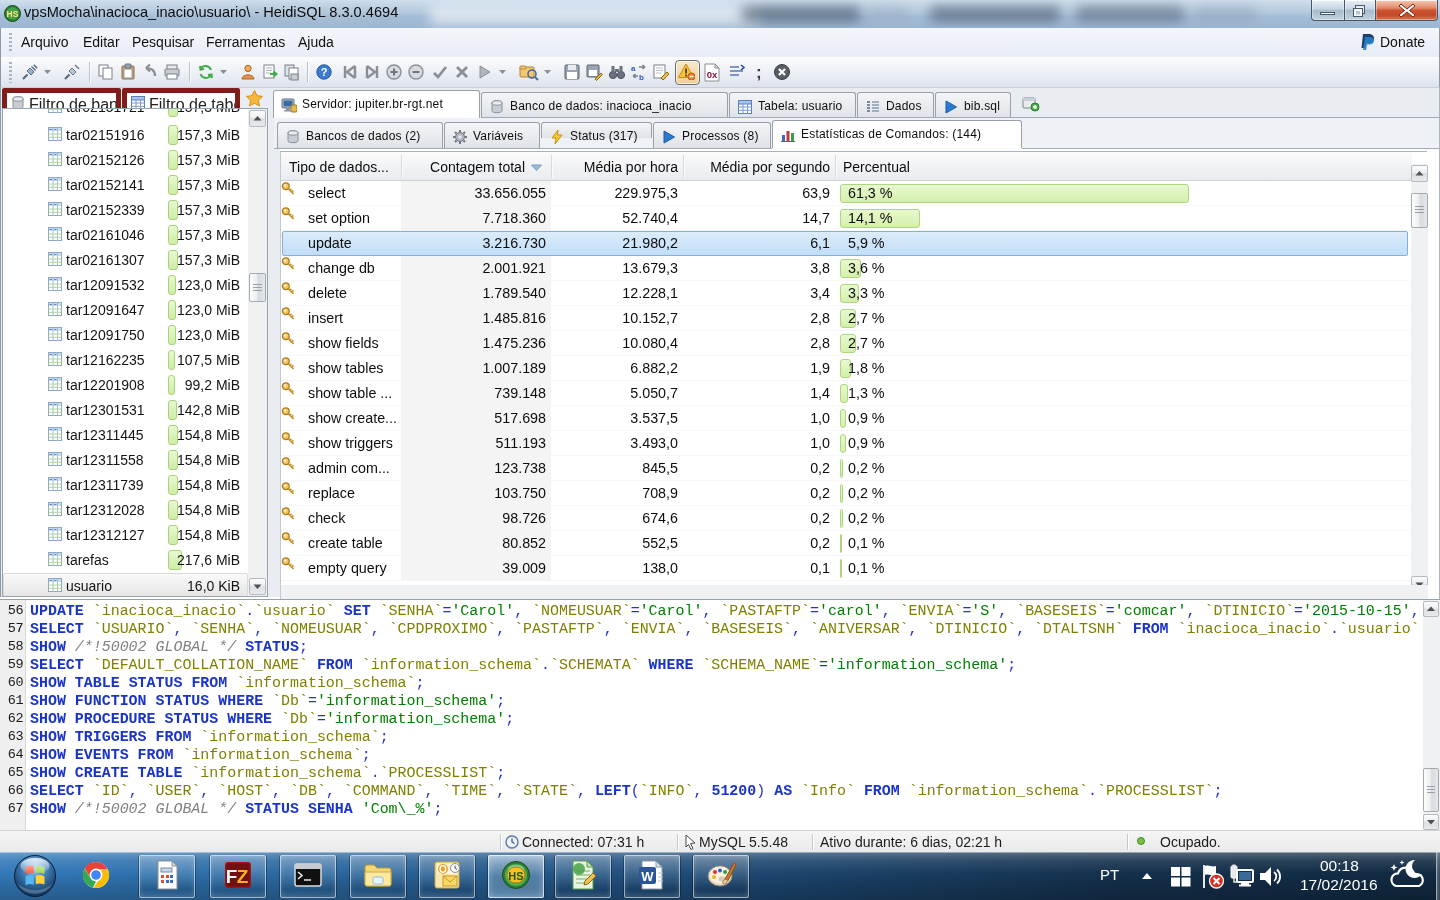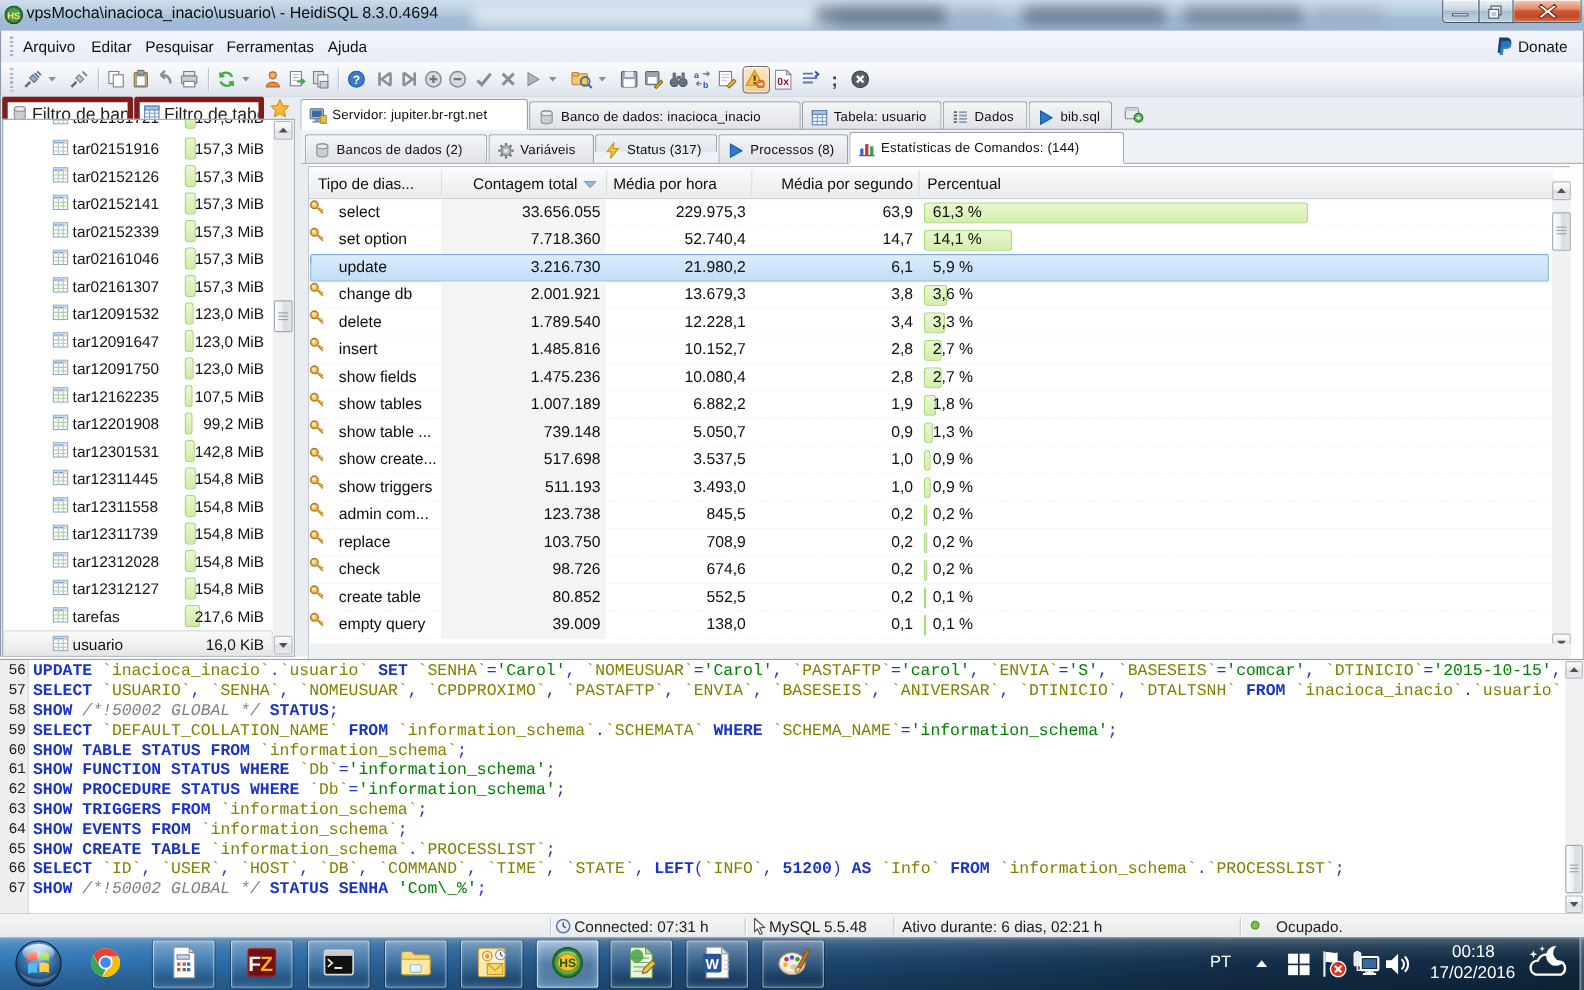--- a/index.html
+++ b/index.html
@@ -601,26 +601,26 @@
     <svg class="i16" style="left:7px;top:6px" width="16" height="16" viewBox="0 0 16 16">
       <rect x="2" y="8" width="3" height="6" fill="#3a6ac4"></rect>
       <rect x="6.5" y="4" width="3" height="10" fill="#c43a3a"></rect>
       <rect x="11" y="6" width="3" height="8" fill="#3aa04a"></rect>
       <path d="M1 14.5 h14" stroke="#5a626c"></path>
     </svg>
     <span class="lbl" style="left:28px">Estatísticas de Comandos: (144)</span>
   </div>
 <div class="abs" id="grid">
 <div id="ghead">
-<span class="hcell" style="left:8px">Tipo de dias...</span>
+<span class="hcell" style="left:8px">Tipo de dados...</span>
 <span class="hcell" style="left:100px;width:144px;text-align:right;display:inline-block">Contagem total</span>
 <svg class="abs" style="left:249px;top:12px" width="13" height="7" viewBox="0 0 13 7">
         <path d="M1.5 1 L11.5 1 L6.5 6.5 Z" fill="#9ab8d8" stroke="#7a9cc0"></path>
       </svg>
-<span class="hcell" style="left:250px;width:147px;text-align:center;display:inline-block">Média por hora</span>
+<span class="hcell" style="left:250px;width:147px;text-align:right;display:inline-block">Média por hora</span>
 <span class="hcell" style="left:400px;width:149px;text-align:right;display:inline-block">Média por segundo</span>
 <span class="hcell" style="left:562px">Percentual</span>
 <div class="hsep" style="left:120px"></div>
 <div class="hsep" style="left:270px"></div>
 <div class="hsep" style="left:402px"></div>
 <div class="hsep" style="left:554px"></div>
 </div>
 <div class="grow" style="top:29px">
 <div class="c2bg"></div>
 <svg class="keyic" width="15" height="15" viewBox="0 0 15 15">
@@ -735,21 +735,21 @@
 <div class="grow" style="top:229px">
 <div class="c2bg"></div>
 <svg class="keyic" width="15" height="15" viewBox="0 0 15 15">
         <circle cx="4.8" cy="5.2" r="3.4" fill="#f2c462" stroke="#b07c1a" stroke-width="1.3"></circle>
         <circle cx="4.2" cy="4.6" r="1.3" fill="#fdf0d0"></circle>
         <path d="M7.4 7.8 L12.6 13 M10.6 11 L12.4 9.4 M8.9 9.3 L10.4 8" stroke="#c8922c" stroke-width="1.7" fill="none"></path>
       </svg>
 <span class="c1">show table ...</span>
 <span class="n" style="left:120px;width:145px">739.148</span>
 <span class="n" style="left:275px;width:122px">5.050,7</span>
-<span class="n" style="left:430px;width:119px">0,9</span>
+<span class="n" style="left:430px;width:119px">1,4</span>
 <span class="pbar" style="width:8px"></span>
 <span class="pct">1,3 %</span>
 </div>
 <div class="grow" style="top:254px">
 <div class="c2bg"></div>
 <svg class="keyic" width="15" height="15" viewBox="0 0 15 15">
         <circle cx="4.8" cy="5.2" r="3.4" fill="#f2c462" stroke="#b07c1a" stroke-width="1.3"></circle>
         <circle cx="4.2" cy="4.6" r="1.3" fill="#fdf0d0"></circle>
         <path d="M7.4 7.8 L12.6 13 M10.6 11 L12.4 9.4 M8.9 9.3 L10.4 8" stroke="#c8922c" stroke-width="1.7" fill="none"></path>
       </svg>

